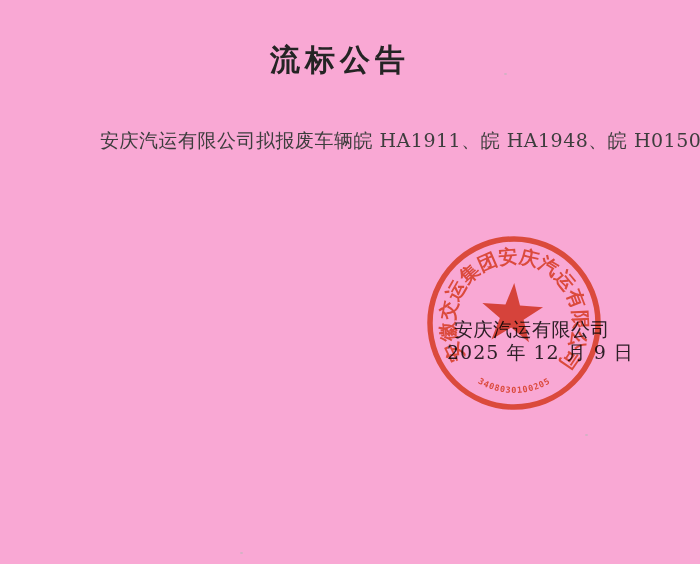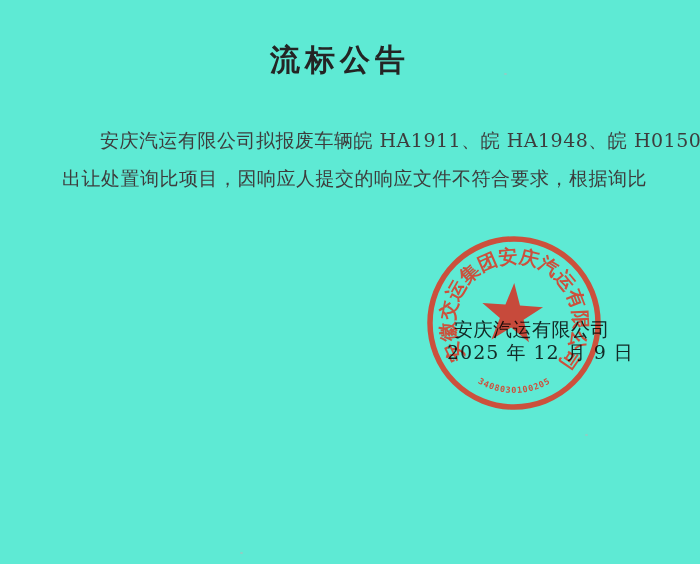--- a/index.html
+++ b/index.html
@@ -1,19 +1,19 @@
 <!DOCTYPE html>
 <html><head>
 <meta charset="utf-8">
 <style>
   html,body{margin:0;padding:0;background:#ffffff;}
   .page{
     position:relative;
     width:700px;height:564px;
-    background:#5eead4;
+    background:#f9a8d4;
     overflow:hidden;
     font-family:"DejaVu Serif","Liberation Serif",serif;
   }
   .title{
     position:absolute;
     top:40px;left:0;width:680px;
     text-align:center;
     font-size:30px;
     font-weight:bold;
     letter-spacing:5px;
@@ -74,21 +74,20 @@
 </style>
 </head>
 <body>
 
 <div class="page">
 
   <h1 class="title">流标公告</h1>
 
   <div class="body-text">
     <p class="body-line indent">安庆汽运有限公司拟报废车辆皖 HA1911、皖 HA1948、皖 H01503</p>
-    <p class="body-line">出让处置询比项目，因响应人提交的响应文件不符合要求，根据询比</p>
   </div>
 
   <svg class="seal" viewBox="0 0 180 180" xmlns="http://www.w3.org/2000/svg">
     <circle cx="90" cy="90" r="84" fill="none" stroke="#d8402c" stroke-width="5.5"></circle>
     <path id="ringPath" d="M 40.9 124.4 A 60 60 0 1 1 139.1 124.4" fill="none"></path>
     <text class="ring-text">
       <textPath href="#ringPath" startOffset="0">安徽交运集团安庆汽运有限公司</textPath>
     </text>
     <path id="codePath" d="M 51.9 148.7 A 70 70 0 0 0 128.1 148.7" fill="none"></path>
     <text class="code-text">

